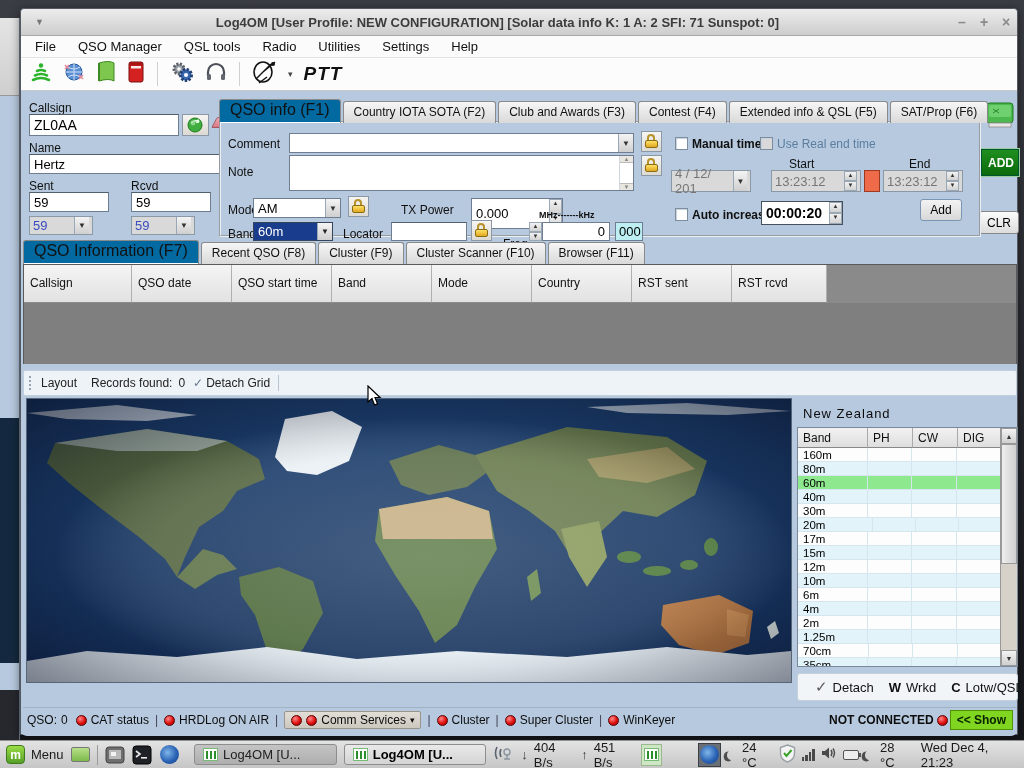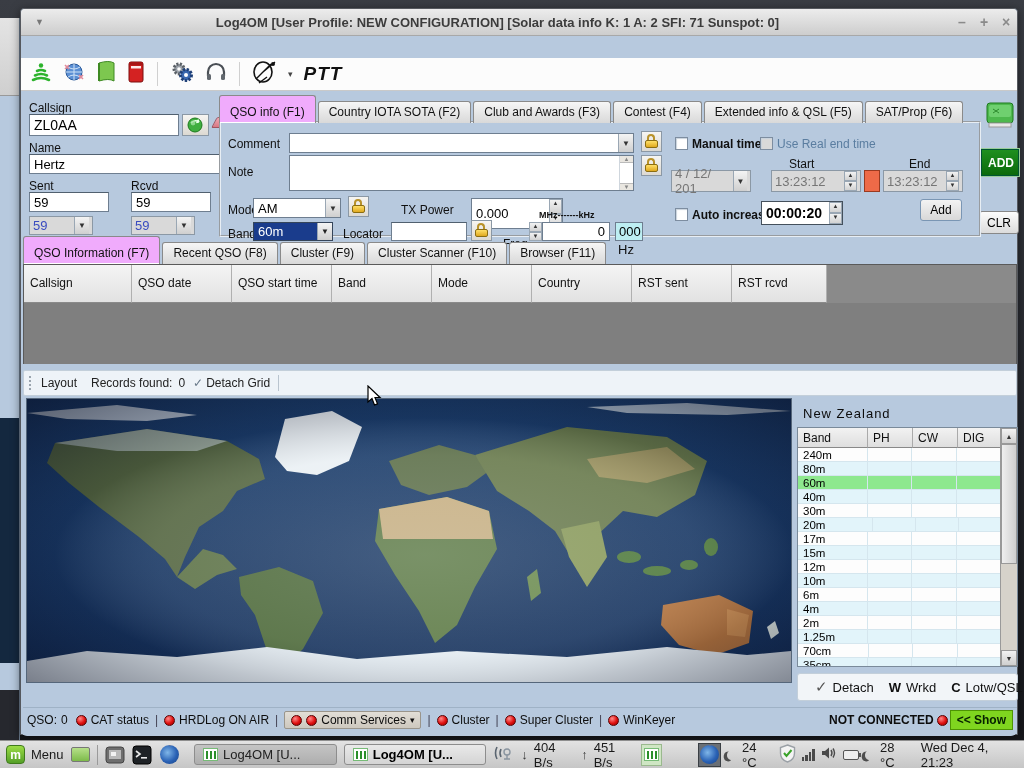--- a/index.html
+++ b/index.html
@@ -58,21 +58,21 @@
   .padlock{position:relative;width:13px;height:13px;}
   .padlock .shackle{position:absolute;left:2px;top:-1px;width:8px;height:7px;border:2px solid #b8922a;
     border-bottom:none;border-radius:5px 5px 0 0;}
   .padlock .body{position:absolute;left:0;top:5px;width:13px;height:8px;border:1px solid #8a6d12;
     background:linear-gradient(180deg,#ffdf66,#e0a91f);border-radius:2px;}
 
   
   .tabrow{display:flex;align-items:flex-end;gap:2px;}
   .tab{background:linear-gradient(180deg,#f6f6f6,#d9d9d9);border:1px solid #8a8a8a;border-bottom:none;
     border-radius:3px 3px 0 0;font-size:12px;padding:3px 10px 4px;color:#111;white-space:nowrap;}
-  .tab.active{background:#f0abfc;position:relative;z-index:3;padding-top:9px;font-size:12px;
+  .tab.active{background:#0369a1;position:relative;z-index:3;padding-top:1px;font-size:16px;
     box-shadow:0 -1px 0 #fff inset;}
 
   #qso-panel{position:absolute;left:198px;top:112px;width:762px;height:115px;
     border:2px groove #e8eef4;background:#b7c9de;z-index:2;}
 
   
   #grid{position:absolute;left:2px;top:255px;width:994px;height:100px;border:1px solid #5a5a5a;
     background:#808080;}
   #grid-header{display:flex;height:38px;background:#8a8a8a;}
   .gcol{background:linear-gradient(180deg,#f4f4f4,#e2e2e2);border-right:1px solid #b0b0b0;
@@ -161,20 +161,29 @@
 <div id="win">
 
   <div id="titlebar">
     <span id="title-shade">▼</span>
     <span id="title-text">Log4OM [User Profile: NEW CONFIGURATION] [Solar data info K: 1 A: 2 SFI: 71 Sunspot: 0]</span>
     <span class="win-ctl">–</span>
     <span class="win-ctl">+</span>
     <span class="win-ctl">×</span>
   </div>
 
+  <div id="menubar">
+      <div class="menu-item">File</div>
+      <div class="menu-item">QSO Manager</div>
+      <div class="menu-item">QSL tools</div>
+      <div class="menu-item">Radio</div>
+      <div class="menu-item">Utilities</div>
+      <div class="menu-item">Settings</div>
+      <div class="menu-item">Help</div>
+    </div>
 
   <div id="toolbar">
     <span>
       <svg width="24" height="24" viewBox="0 0 24 24">
           <g fill="none" stroke="#2db32d" stroke-width="2.6" stroke-linecap="round">
       <path d="M4 20 Q12 16 20 20"></path>
             <path d="M6 15.5 Q12 12.5 18 15.5"></path>
             <path d="M8 11 Q12 9 16 11"></path>
           </g>
       <circle cx="12" cy="5.5" r="2.2" fill="#2db32d"></circle>
@@ -482,21 +491,21 @@
     <span class="abs" id="band-title" style="top:315px;">New Zealand</span>
     <div id="band-table" style="top:336px;">
       <div id="band-header">
           <div class="bhcell" style="width: 70px;">Band</div>
           <div class="bhcell" style="width: 45px;">PH</div>
           <div class="bhcell" style="width: 45px;">CW</div>
           <div class="bhcell" style="width: 44px;">DIG</div>
         </div>
       <div id="band-rows">
           <div class="brow">
-            <div class="bcell" style="width: 70px;">240m</div>
+            <div class="bcell" style="width: 70px;">160m</div>
             <div class="bcell" style="width: 45px;"></div>
             <div class="bcell" style="width: 45px;"></div>
             <div class="bcell" style="width: 44px;"></div>
           </div>
           <div class="brow alt">
             <div class="bcell" style="width: 70px;">80m</div>
             <div class="bcell" style="width: 45px;"></div>
             <div class="bcell" style="width: 45px;"></div>
             <div class="bcell" style="width: 44px;"></div>
           </div>

